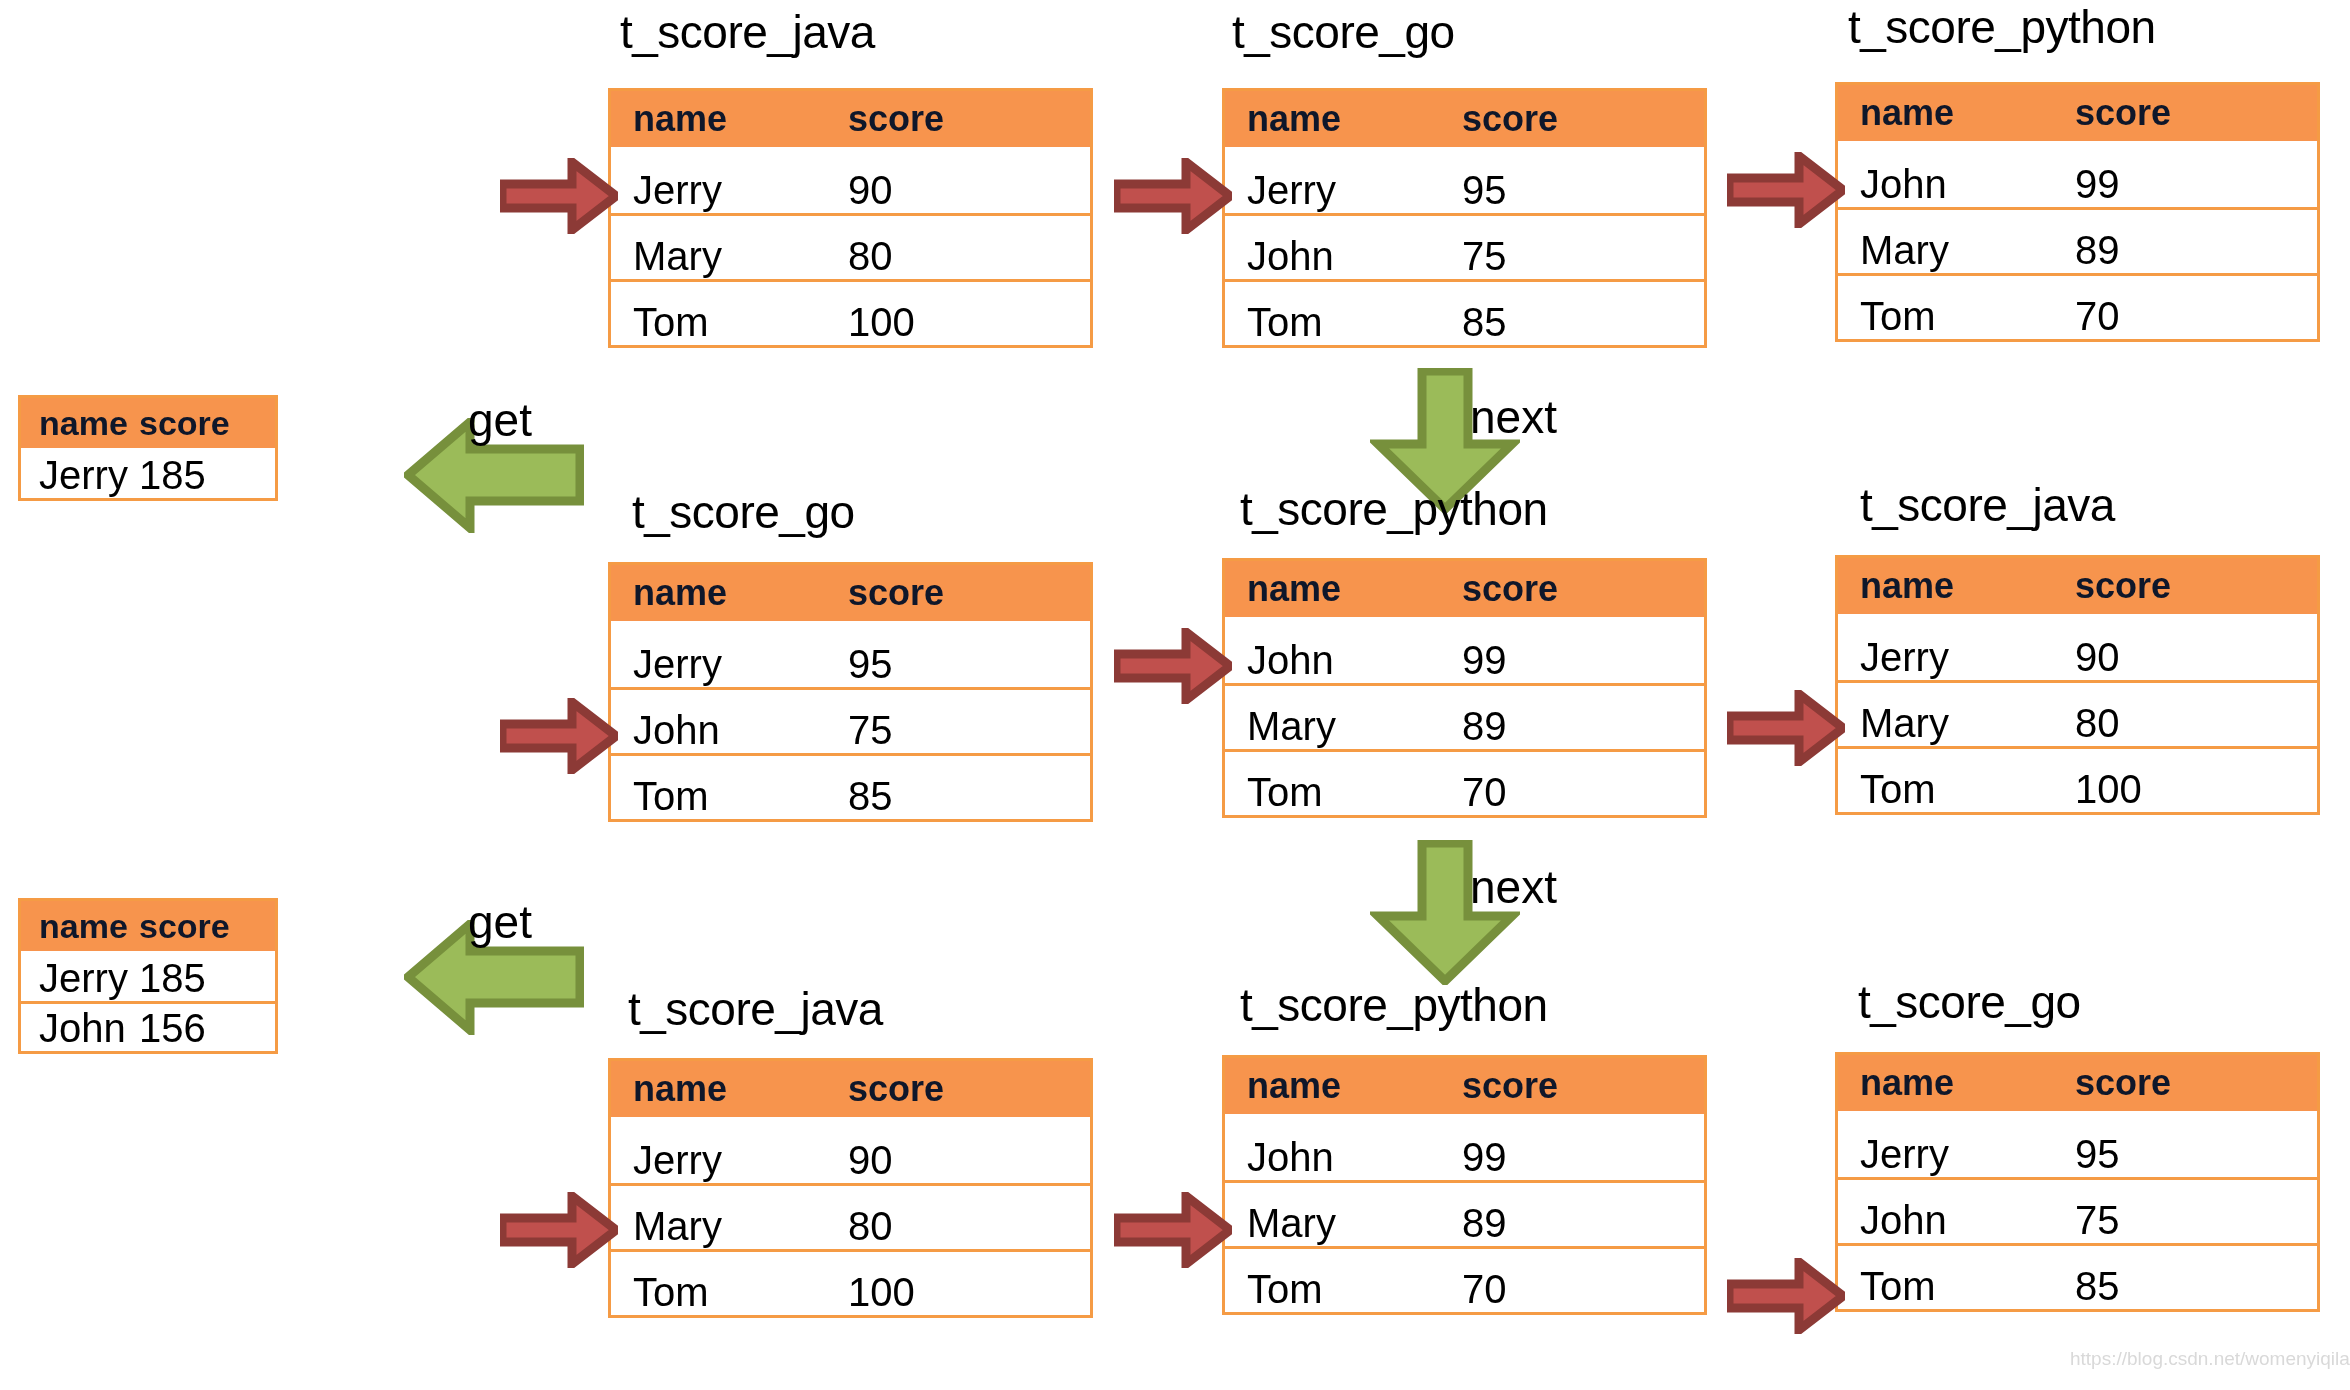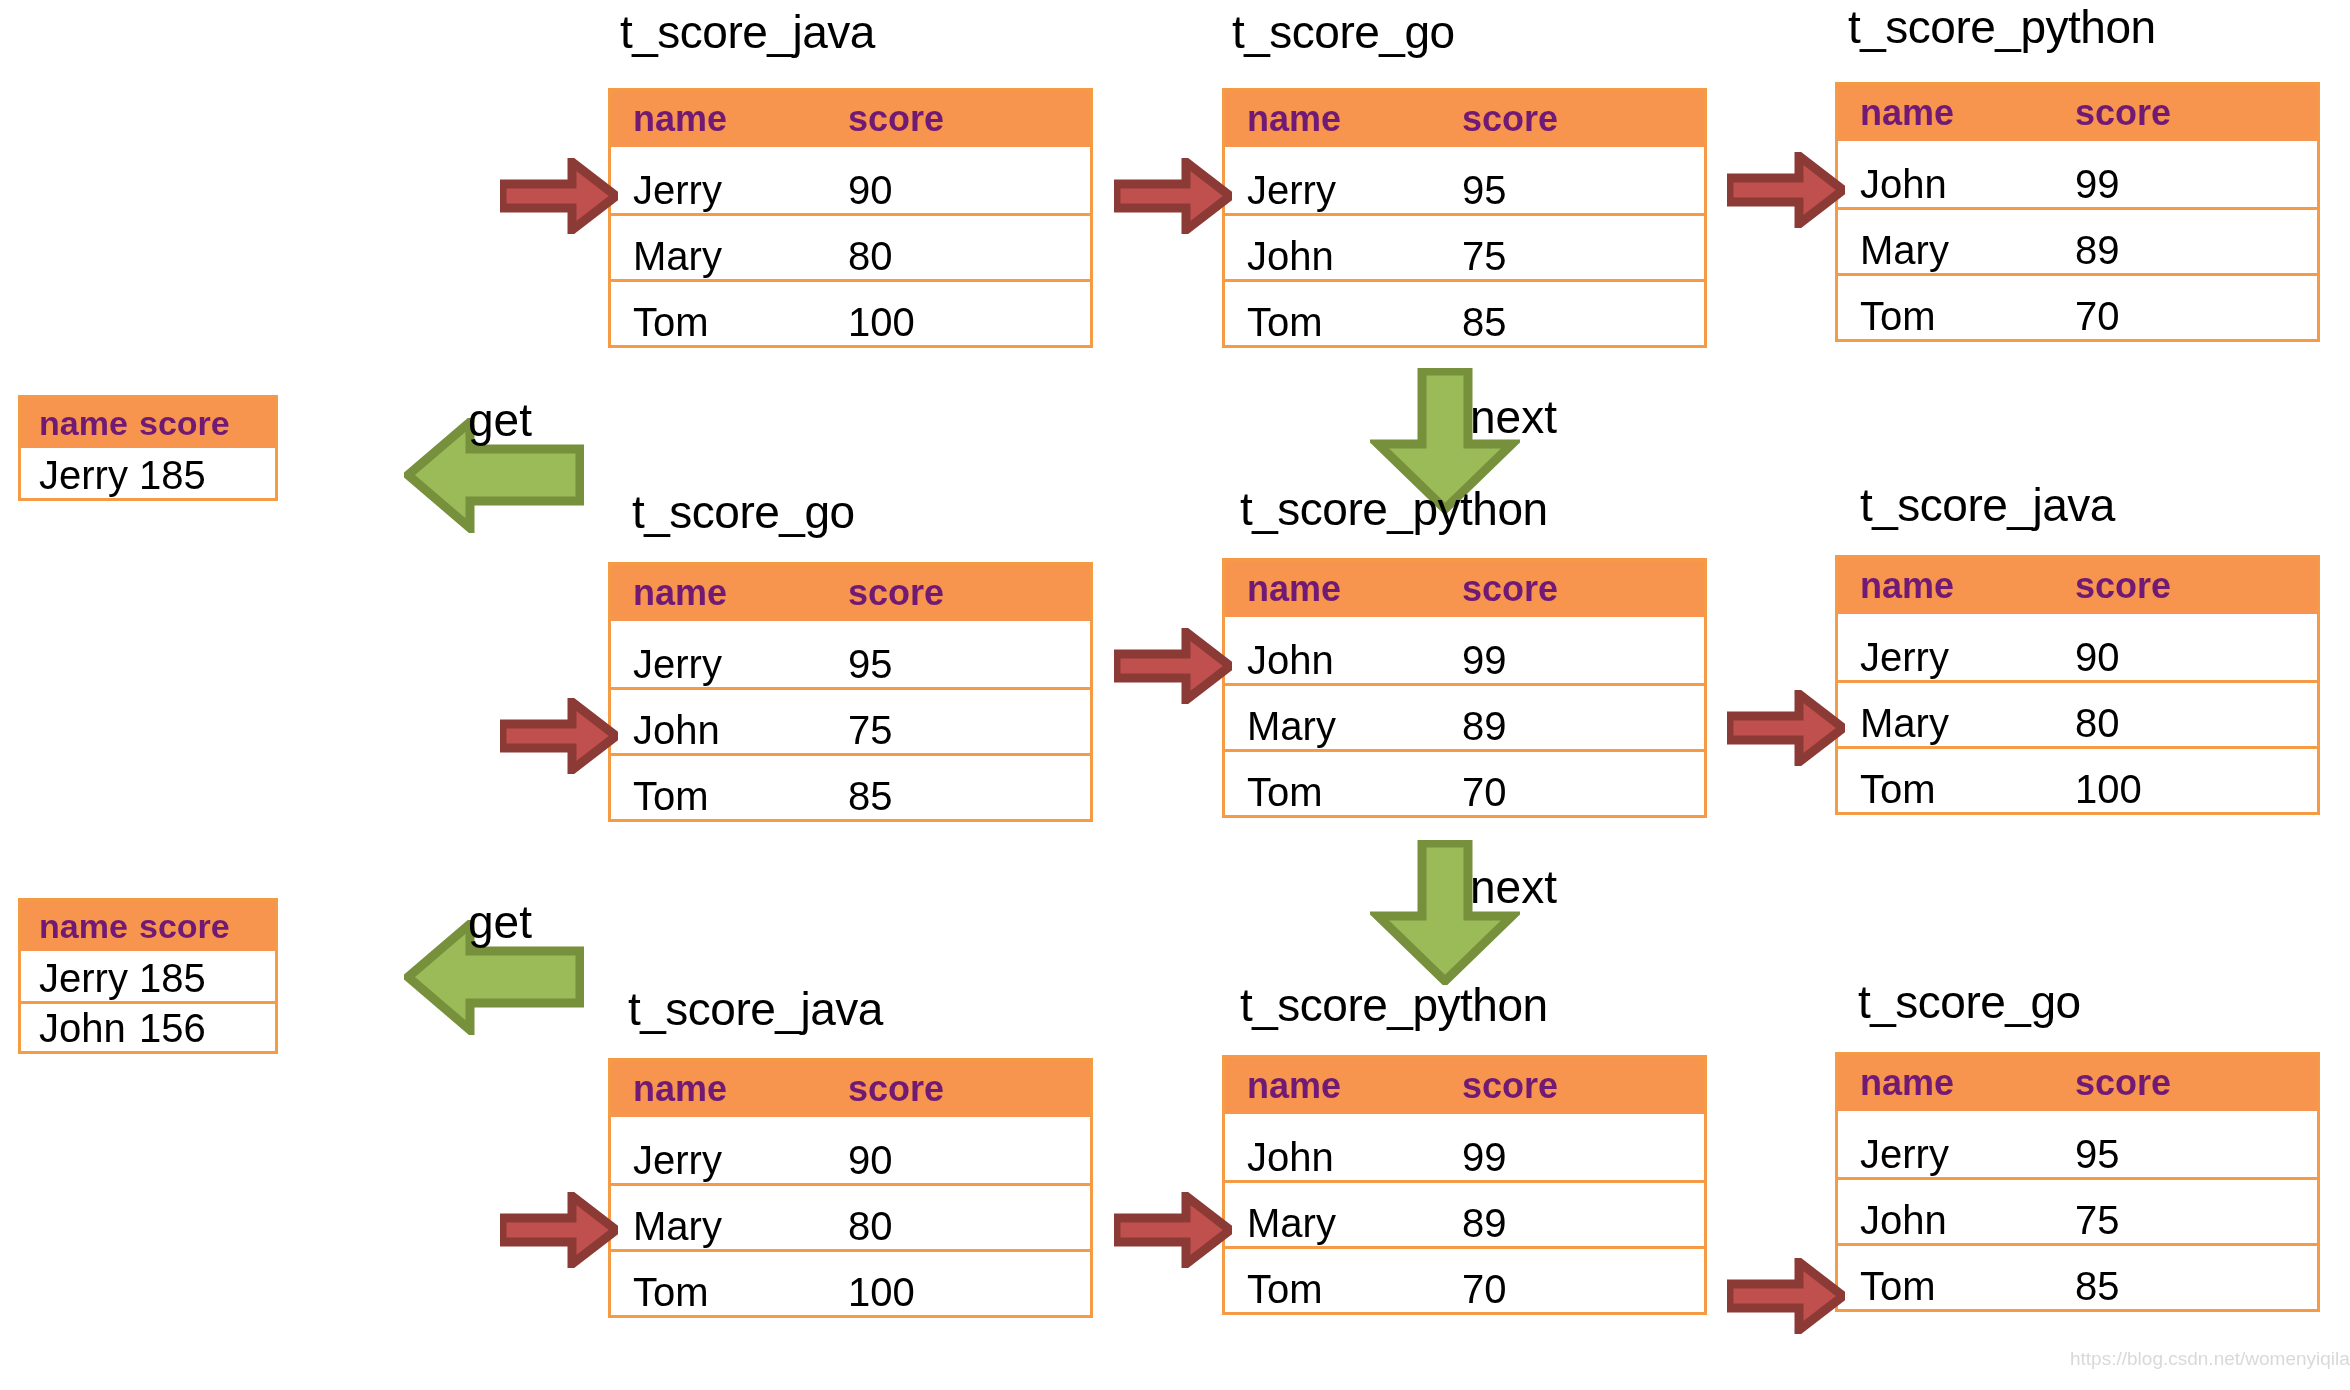--- a/index.html
+++ b/index.html
@@ -34,21 +34,21 @@
     border: 3px solid #F59B45;
     background: #ffffff;
   }
   .tbl .hdr {
     display: flex;
     background: #F7944D;
     box-sizing: border-box;
     align-items: center;
   }
   .tbl .hdr .cell {
-    color: #701a75;
+    color: #0f172a;
     font-weight: bold;
     font-size: 36px;
     font-family: "Liberation Sans", sans-serif;
     white-space: nowrap;
   }
   .tbl .row {
     display: flex;
     box-sizing: border-box;
     border-top: 3px solid #F59B45;
     align-items: flex-end;

